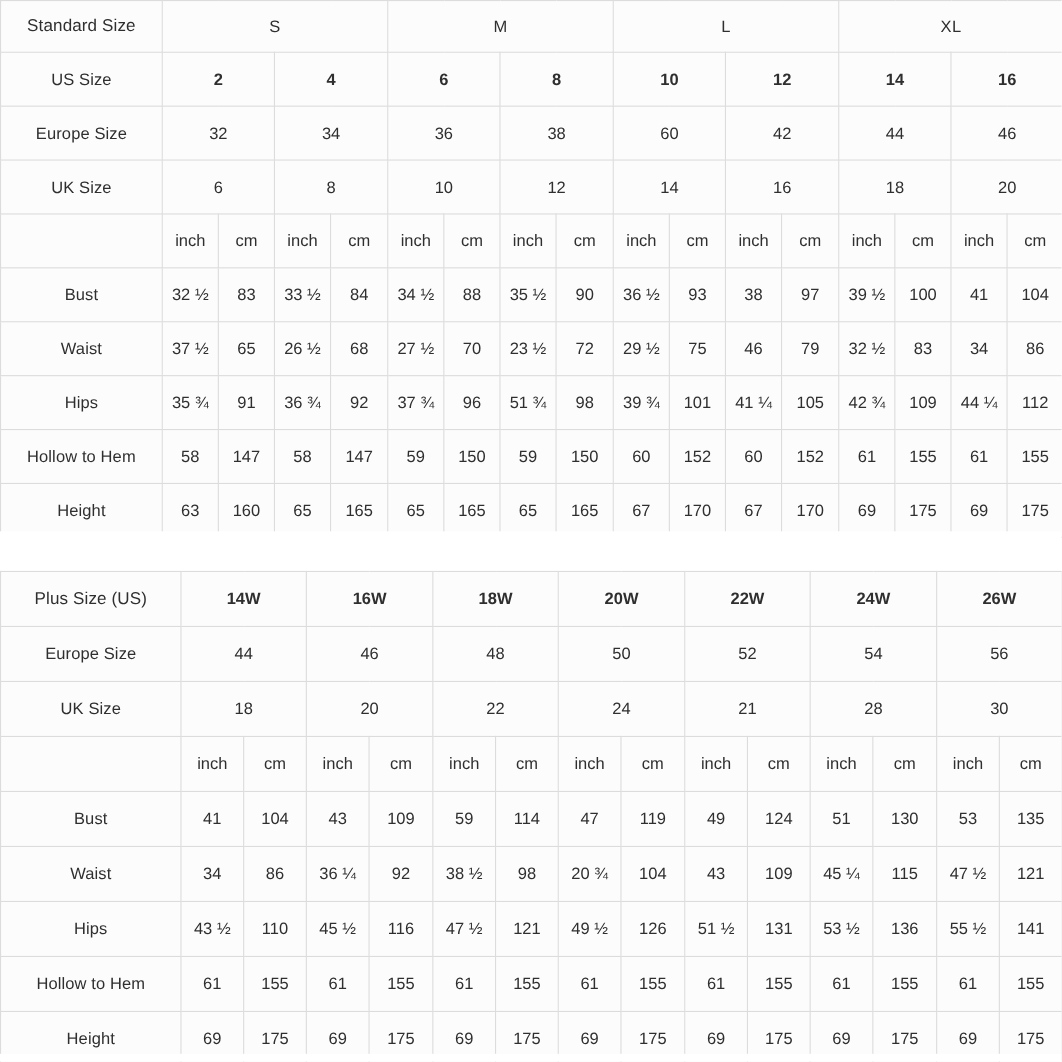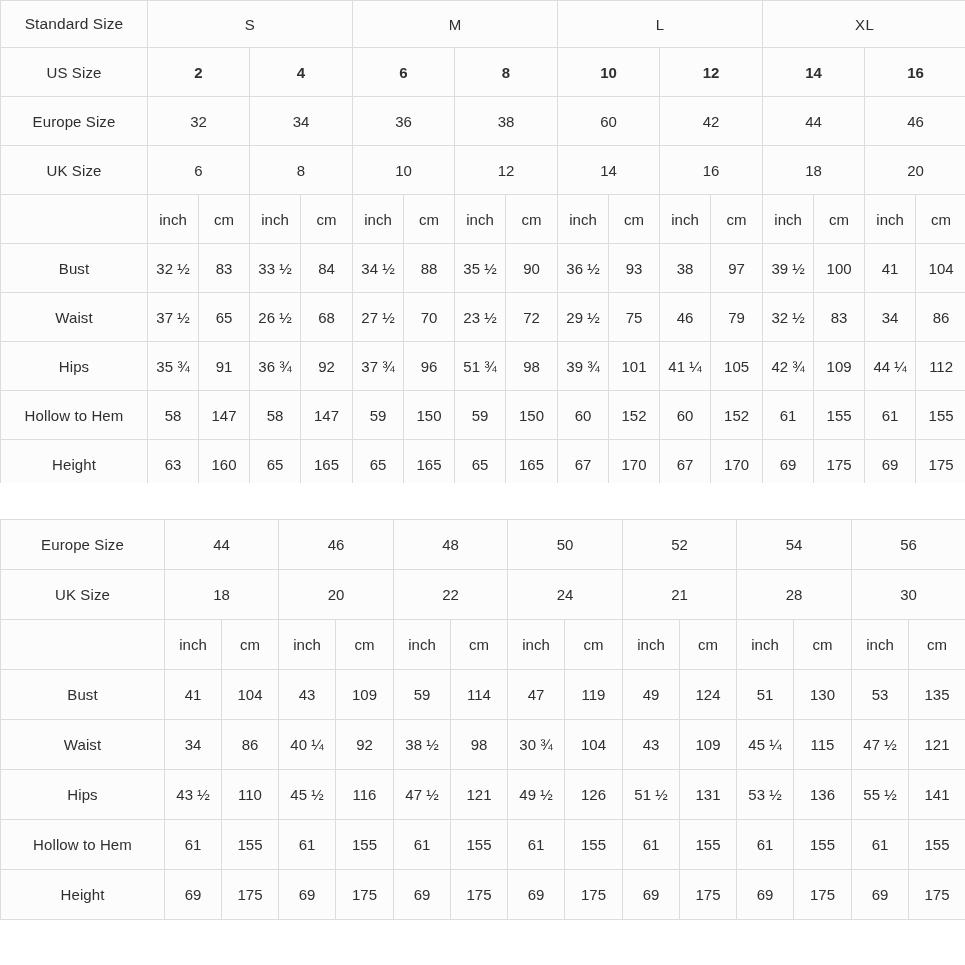--- a/index.html
+++ b/index.html
@@ -318,20 +318,30 @@
           <col style="width:58px">
         <col style="width:57px">
           <col style="width:57px">
         <col style="width:57px">
           <col style="width:58px">
         <col style="width:57px">
           <col style="width:57px">
       </colgroup>
       <tbody>
 
+        <tr class="r-head">
+          <td class="lbl first">Plus Size (US)</td>
+          <td class="bold" colspan="2">14W</td>
+          <td class="bold" colspan="2">16W</td>
+          <td class="bold" colspan="2">18W</td>
+          <td class="bold" colspan="2">20W</td>
+          <td class="bold" colspan="2">22W</td>
+          <td class="bold" colspan="2">24W</td>
+          <td class="bold" colspan="2">26W</td>
+        </tr>
 
         <tr class="r-head">
           <td class="lbl">Europe Size</td>
           <td class="num" colspan="2">44</td>
           <td class="num" colspan="2">46</td>
           <td class="num" colspan="2">48</td>
           <td class="num" colspan="2">50</td>
           <td class="num" colspan="2">52</td>
           <td class="num" colspan="2">54</td>
           <td class="num" colspan="2">56</td>
@@ -381,25 +391,25 @@
           <td class="val">51</td>
           <td class="val">130</td>
           <td class="val">53</td>
           <td class="val">135</td>
         </tr>
 
         <tr class="r-meas">
           <td class="lbl">Waist</td>
           <td class="val">34</td>
           <td class="val">86</td>
-          <td class="val">40 ¼</td>
+          <td class="val">36 ¼</td>
           <td class="val">92</td>
           <td class="val">38 ½</td>
           <td class="val">98</td>
-          <td class="val">30 ¾</td>
+          <td class="val">20 ¾</td>
           <td class="val">104</td>
           <td class="val">43</td>
           <td class="val">109</td>
           <td class="val">45 ¼</td>
           <td class="val">115</td>
           <td class="val">47 ½</td>
           <td class="val">121</td>
         </tr>
 
         <tr class="r-meas">

